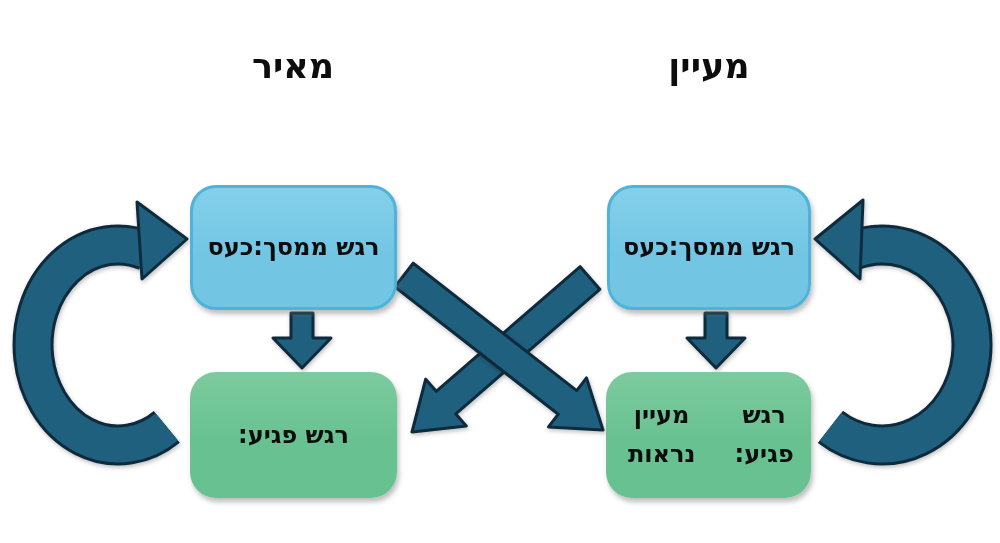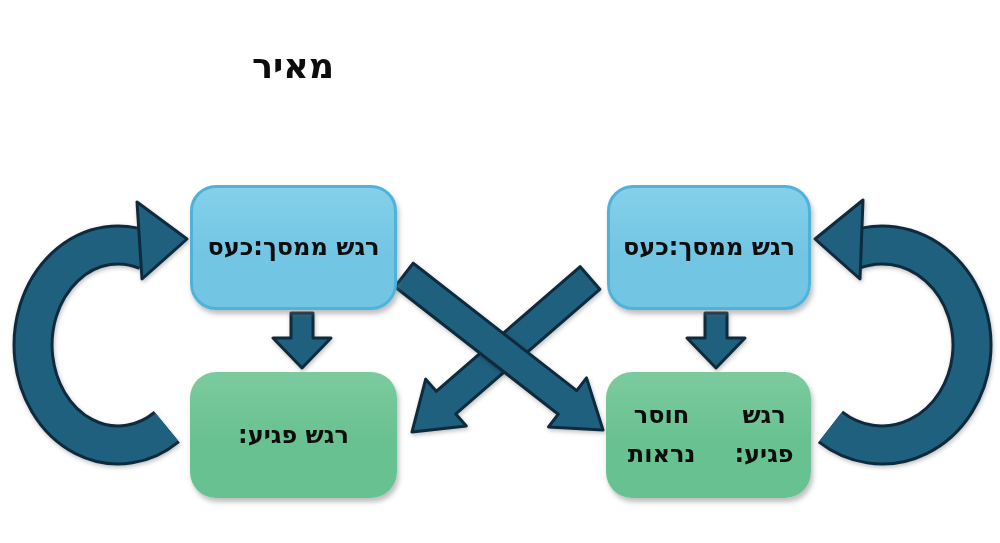--- a/index.html
+++ b/index.html
@@ -80,20 +80,21 @@
   }
   .soft-shadow{filter:drop-shadow(1px 2px 2px rgba(0,0,0,0.25));}
 </style>
 </head>
 <body>
 
 <div class="canvas">
 
   <div class="col-title title-left">מאיר</div>
 
+  <div class="col-title title-right">מעיין</div>
 
   <svg class="arrow-layer" viewBox="0 0 1000 543">
 
     <g class="soft-shadow">
       <path class="band-outline" d="M 147.1 251 A 85 100 0 1 0 166.8 426.9"></path>
       <path class="band-fill" d="M 147.1 251 A 85 100 0 1 0 166.8 426.9"></path>
       <polygon class="arrow-shape" points="137,202 142,279 187,239"></polygon>
     </g>
 
     <g class="soft-shadow">
@@ -120,16 +121,16 @@
     <span>רגש ממסך:</span>
     <span>כעס</span>
   </div>
 
   <div class="node node-vulnerable node-vuln-left">
     <span>רגש פגיע:</span>
   </div>
 
   <div class="node node-vulnerable node-vuln-right">
     <span>רגש פגיע:</span>
-    <span>חוסר נראות</span>
+    <span>מעיין נראות</span>
   </div>
 
 </div>
 
 </body></html>

